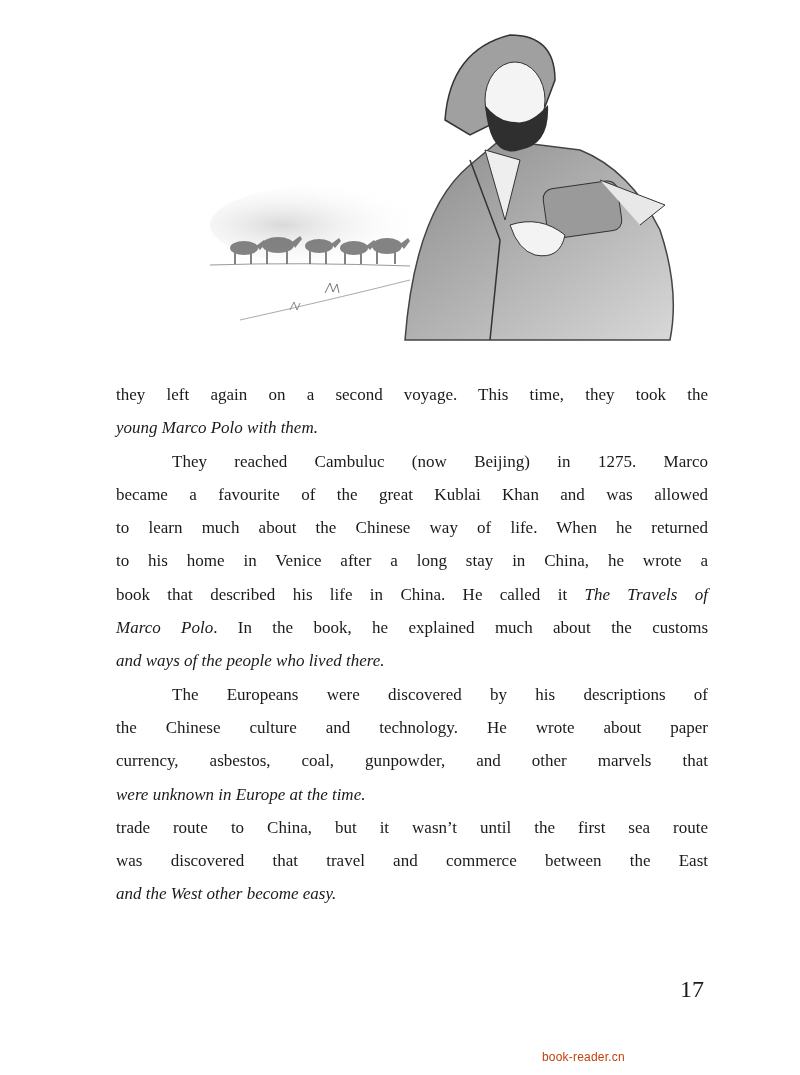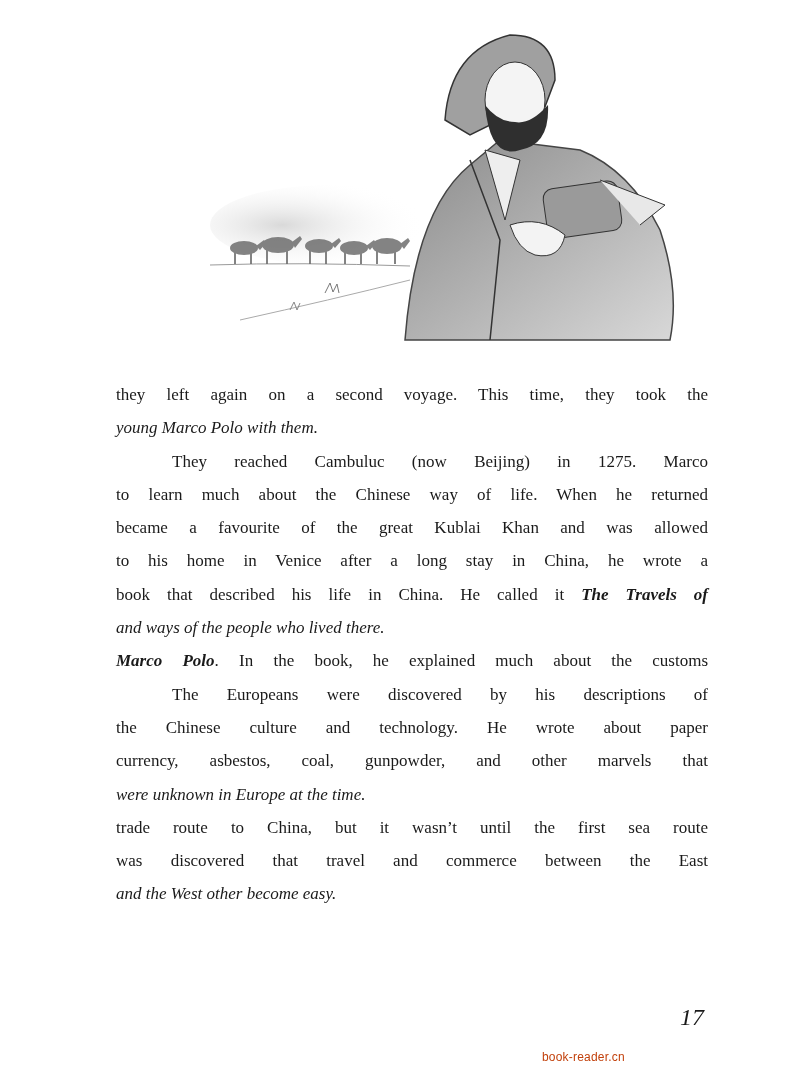--- a/index.html
+++ b/index.html
@@ -42,27 +42,26 @@
     .line {
       display: block;
       text-align: justify;
       text-align-last: justify;
       white-space: nowrap;
     }
     .line.last {
       text-align-last: left;
       font-style: italic;
     }
-    em { font-style: italic; font-weight: bold; }
+    em { font-style: italic; }
     .page-number {
       position: absolute;
       left: 680px;
-      top: 1004px;
+      top: 976px;
       font-size: 24px;
-      font-style: italic;
     }
     .watermark {
       position: absolute;
       left: 542px;
       top: 1050px;
       font-family: "Liberation Sans", "DejaVu Sans", sans-serif;
       font-size: 12px;
       color: #c2410c;
       letter-spacing: 0.2px;
     }
@@ -142,26 +141,26 @@
   </svg>
 </div>
 
 <div class="text-block">
   <p>
     <span class="line">they left again on a second voyage. This time, they took the</span>
     <span class="line last">young Marco Polo with them.</span>
   </p>
   <p class="indent">
     <span class="line">They reached Cambuluc (now Beijing) in 1275. Marco</span>
+    <span class="line" style="text-indent:0">became a favourite of the great Kublai Khan and was allowed</span>
     <span class="line" style="text-indent:0">to learn much about the Chinese way of life. When he returned</span>
-    <span class="line" style="text-indent:0">became a favourite of the great Kublai Khan and was allowed</span>
     <span class="line" style="text-indent:0">to his home in Venice after a long stay in China, he wrote a</span>
     <span class="line" style="text-indent:0"><span>book that described his life in China. He called it </span><em>The Travels of</em></span>
+    <span class="line" style="text-indent:0"><em>Marco Polo</em><span>. In the book, he explained much about the customs</span></span>
     <span class="line last" style="text-indent:0">and ways of the people who lived there.</span>
-    <span class="line" style="text-indent:0"><em>Marco Polo</em><span>. In the book, he explained much about the customs</span></span>
   </p>
   <p class="indent">
     <span class="line">The Europeans were discovered by his descriptions of</span>
     <span class="line" style="text-indent:0">the Chinese culture and technology. He wrote about paper</span>
     <span class="line" style="text-indent:0">currency, asbestos, coal, gunpowder, and other marvels that</span>
     <span class="line last" style="text-indent:0">were unknown in Europe at the time.</span>
   </p>
   <p class="indent">
     <span class="line" style="text-indent:0">trade route to China, but it wasn’t until the first sea route</span>
     <span class="line" style="text-indent:0">was discovered that travel and commerce between the East</span>

